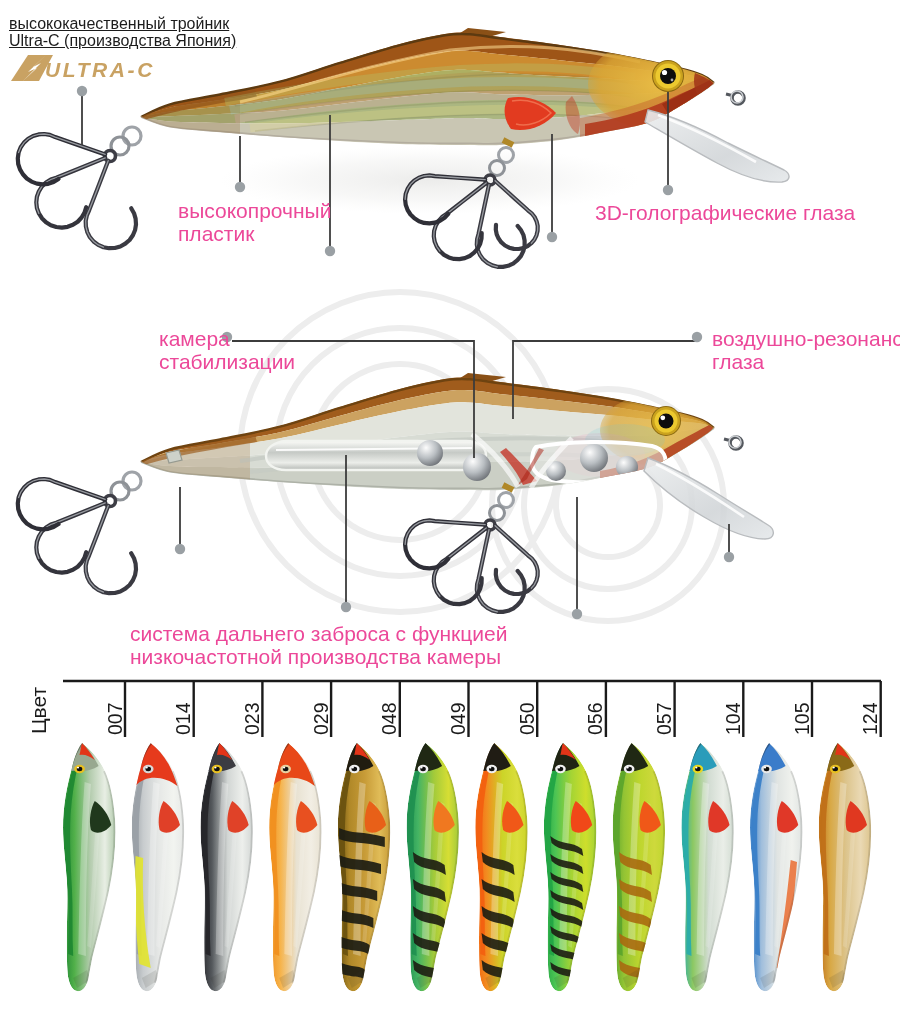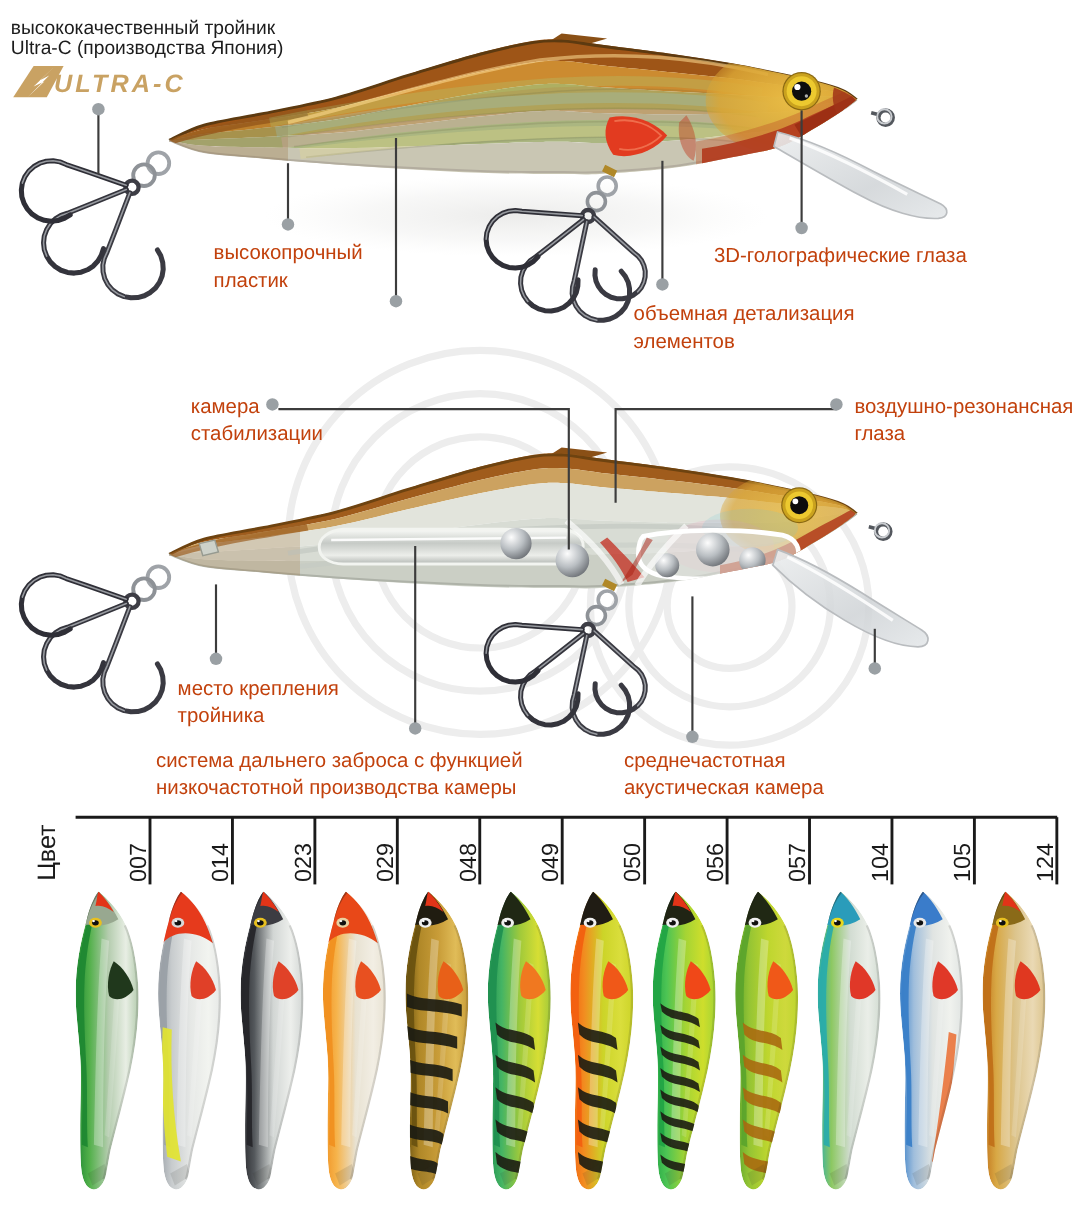--- a/index.html
+++ b/index.html
@@ -1,18 +1,18 @@
 <!DOCTYPE html>
 <html><head><meta charset="utf-8"><style>
 html,body{margin:0;padding:0;background:#fff;}
 #page{position:relative;width:900px;height:1013px;background:#fff;overflow:hidden;
 font-family:"Liberation Sans",sans-serif;}
-.lbl{position:absolute;color:#c2410c;font-size:17px;line-height:23px;white-space:pre;}
+.lbl{position:absolute;color:#ec4899;font-size:21px;line-height:23px;white-space:pre;}
 .ls{letter-spacing:-0.3px;}
-.hdr{position:absolute;color:#1c1c1c;font-size:16px;line-height:16.5px;white-space:pre;}
+.hdr{position:absolute;color:#1c1c1c;font-size:16px;line-height:16.5px;white-space:pre;text-decoration:underline;}
 
 </style></head><body>
 <div id="page">
 <svg width="900" height="1013" viewBox="0 0 900 1013" style="position:absolute;left:0;top:0">
 <defs>
 <clipPath id="clipTop">
           <path d="M141,117 C145.8,114.8 156.8,107.8 170.0,104.0 C183.2,100.2 201.7,97.8 220.0,94.0 C238.3,90.2 260.0,86.3 280.0,81.0 C300.0,75.7 320.0,68.2 340.0,62.0 C360.0,55.8 382.5,48.7 400.0,44.0 C417.5,39.3 433.3,35.8 445.0,34.0 C456.7,32.2 460.8,32.5 470.0,33.0 C479.2,33.5 485.0,35.0 500.0,37.0 C515.0,39.0 541.7,42.3 560.0,45.0 C578.3,47.7 595.0,50.3 610.0,53.0 C625.0,55.7 638.3,58.5 650.0,61.0 C661.7,63.5 671.3,65.7 680.0,68.0 C688.7,70.3 696.3,72.5 702.0,75.0 C707.7,77.5 712.0,81.7 714.0,83.0 L714,83 C712.0,84.5 707.7,88.2 702.0,92.0 C696.3,95.8 688.7,101.0 680.0,106.0 C671.3,111.0 661.7,117.8 650.0,122.0 C638.3,126.2 625.0,128.0 610.0,131.0 C595.0,134.0 578.3,137.7 560.0,140.0 C541.7,142.3 515.0,144.2 500.0,145.0 C485.0,145.8 479.2,145.0 470.0,145.0 C460.8,145.0 456.7,145.2 445.0,145.0 C433.3,144.8 417.5,144.7 400.0,144.0 C382.5,143.3 360.0,142.2 340.0,141.0 C320.0,139.8 300.0,138.5 280.0,137.0 C260.0,135.5 238.3,133.7 220.0,132.0 C201.7,130.3 183.2,129.5 170.0,127.0 C156.8,124.5 145.8,118.7 141.0,117.0 Z"></path>
         </clipPath>
 <clipPath id="clipMid">
           <path d="M141,117 C145.8,114.8 156.8,107.8 170.0,104.0 C183.2,100.2 201.7,97.8 220.0,94.0 C238.3,90.2 260.0,86.3 280.0,81.0 C300.0,75.7 320.0,68.2 340.0,62.0 C360.0,55.8 382.5,48.7 400.0,44.0 C417.5,39.3 433.3,35.8 445.0,34.0 C456.7,32.2 460.8,32.5 470.0,33.0 C479.2,33.5 485.0,35.0 500.0,37.0 C515.0,39.0 541.7,42.3 560.0,45.0 C578.3,47.7 595.0,50.3 610.0,53.0 C625.0,55.7 638.3,58.5 650.0,61.0 C661.7,63.5 671.3,65.7 680.0,68.0 C688.7,70.3 696.3,72.5 702.0,75.0 C707.7,77.5 712.0,81.7 714.0,83.0 L714,83 C712.0,84.5 707.7,88.2 702.0,92.0 C696.3,95.8 688.7,101.0 680.0,106.0 C671.3,111.0 661.7,117.8 650.0,122.0 C638.3,126.2 625.0,128.0 610.0,131.0 C595.0,134.0 578.3,137.7 560.0,140.0 C541.7,142.3 515.0,144.2 500.0,145.0 C485.0,145.8 479.2,145.0 470.0,145.0 C460.8,145.0 456.7,145.2 445.0,145.0 C433.3,144.8 417.5,144.7 400.0,144.0 C382.5,143.3 360.0,142.2 340.0,141.0 C320.0,139.8 300.0,138.5 280.0,137.0 C260.0,135.5 238.3,133.7 220.0,132.0 C201.7,130.3 183.2,129.5 170.0,127.0 C156.8,124.5 145.8,118.7 141.0,117.0 Z"></path>
@@ -612,24 +612,18 @@
         <circle cx="19" cy="29" r="4.2" fill="#e8c020"></circle>
         <circle cx="19" cy="29" r="2.2" fill="#101010"></circle>
         <circle cx="17.8" cy="27.6" r="0.9" fill="#fff"></circle>
       </g>
 </svg>
 <div class="hdr" style="left:9px;top:16px">высококачественный тройник
 Ultra-C (производства Япония)</div>
 <div class="lbl" style="left:178px;top:199px">высокопрочный
 пластик</div>
 <div class="lbl" style="left:595px;top:201px">3D-голографические глаза</div>
-<div class="lbl" style="left:528px;top:250px">объемная детализация
-элементов</div>
 <div class="lbl" style="left:159px;top:327px">камера
 стабилизации</div>
 <div class="lbl" style="left:712px;top:327px">воздушно-резонансная
 глаза</div>
-<div class="lbl" style="left:148px;top:562px">место крепления
-тройника</div>
 <div class="lbl" style="left:130px;top:622px">система дальнего заброса с функцией
 низкочастотной производства камеры</div>
-<div class="lbl" style="left:520px;top:622px">среднечастотная
-акустическая камера</div>
 </div>
 </body></html>

